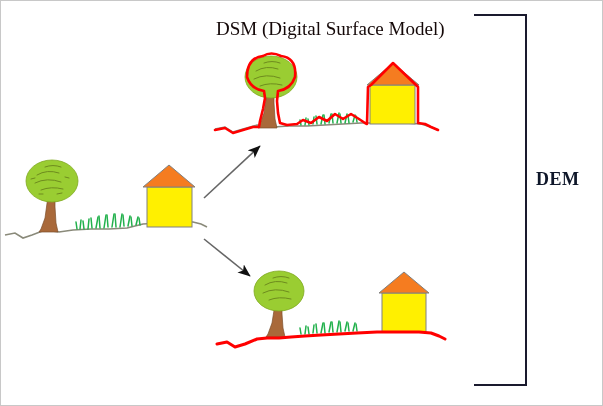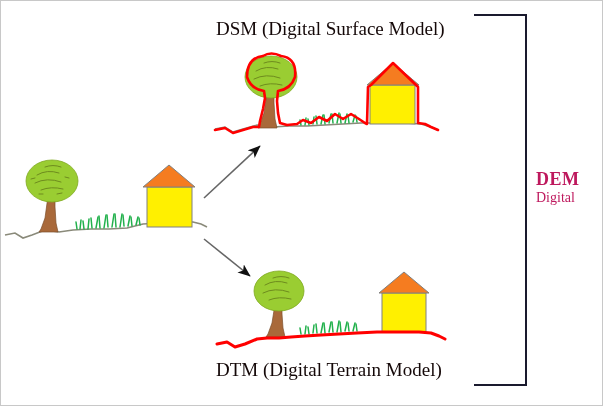--- a/index.html
+++ b/index.html
@@ -13,21 +13,21 @@
   }
   svg.scene{position:absolute;left:0;top:0;width:601px;height:404px;overflow:visible;}
   .lbl{
     position:absolute;color:#140808;white-space:nowrap;
     font-family:"Liberation Serif", serif;
   }
   #dsm-title{left:215px;top:17px;font-size:19px;}
   #dtm-title{left:215px;top:358px;font-size:19px;}
   #dem-block{
     position:absolute;left:535px;top:168px;width:66px;
-    line-height:1.18;color:#be185d;
+    line-height:1.18;color:#0f172a;
   }
   #dem-block .dem-abbr{font-size:18px;font-weight:bold;letter-spacing:.5px;}
   #dem-block .dem-word{font-size:14px;}
 </style>
 </head>
 <body>
 
 <div id="canvas">
 
   <svg class="scene" viewBox="0 0 601 404">
@@ -173,20 +173,18 @@
       <path d="M216,343 L226,341 L234,346 L244,343 L256,338 L266,337 L278,337
                L290,336 L304,335 L320,334 L338,333 L356,332 L376,331
                L398,331 L418,331 L430,332 L438,335 L444,338" fill="none" stroke="#FF0000" stroke-width="3" stroke-linejoin="round" stroke-linecap="round"></path>
     </g>
 
     <path d="M473,14 L525,14 L525,384 L473,384" fill="none" stroke="#1a1a2e" stroke-width="2"></path>
   </svg>
 
   <div class="lbl" id="dsm-title">DSM (Digital Surface Model)</div>
 
-  <div class="lbl" id="dtm-title">DTM (Digital Terrain Model)</div>
 
   <div id="dem-block">
     <div class="dem-abbr">DEM</div>
-    <div class="dem-word">Digital</div>
   </div>
 
 </div>
 
 </body></html>

